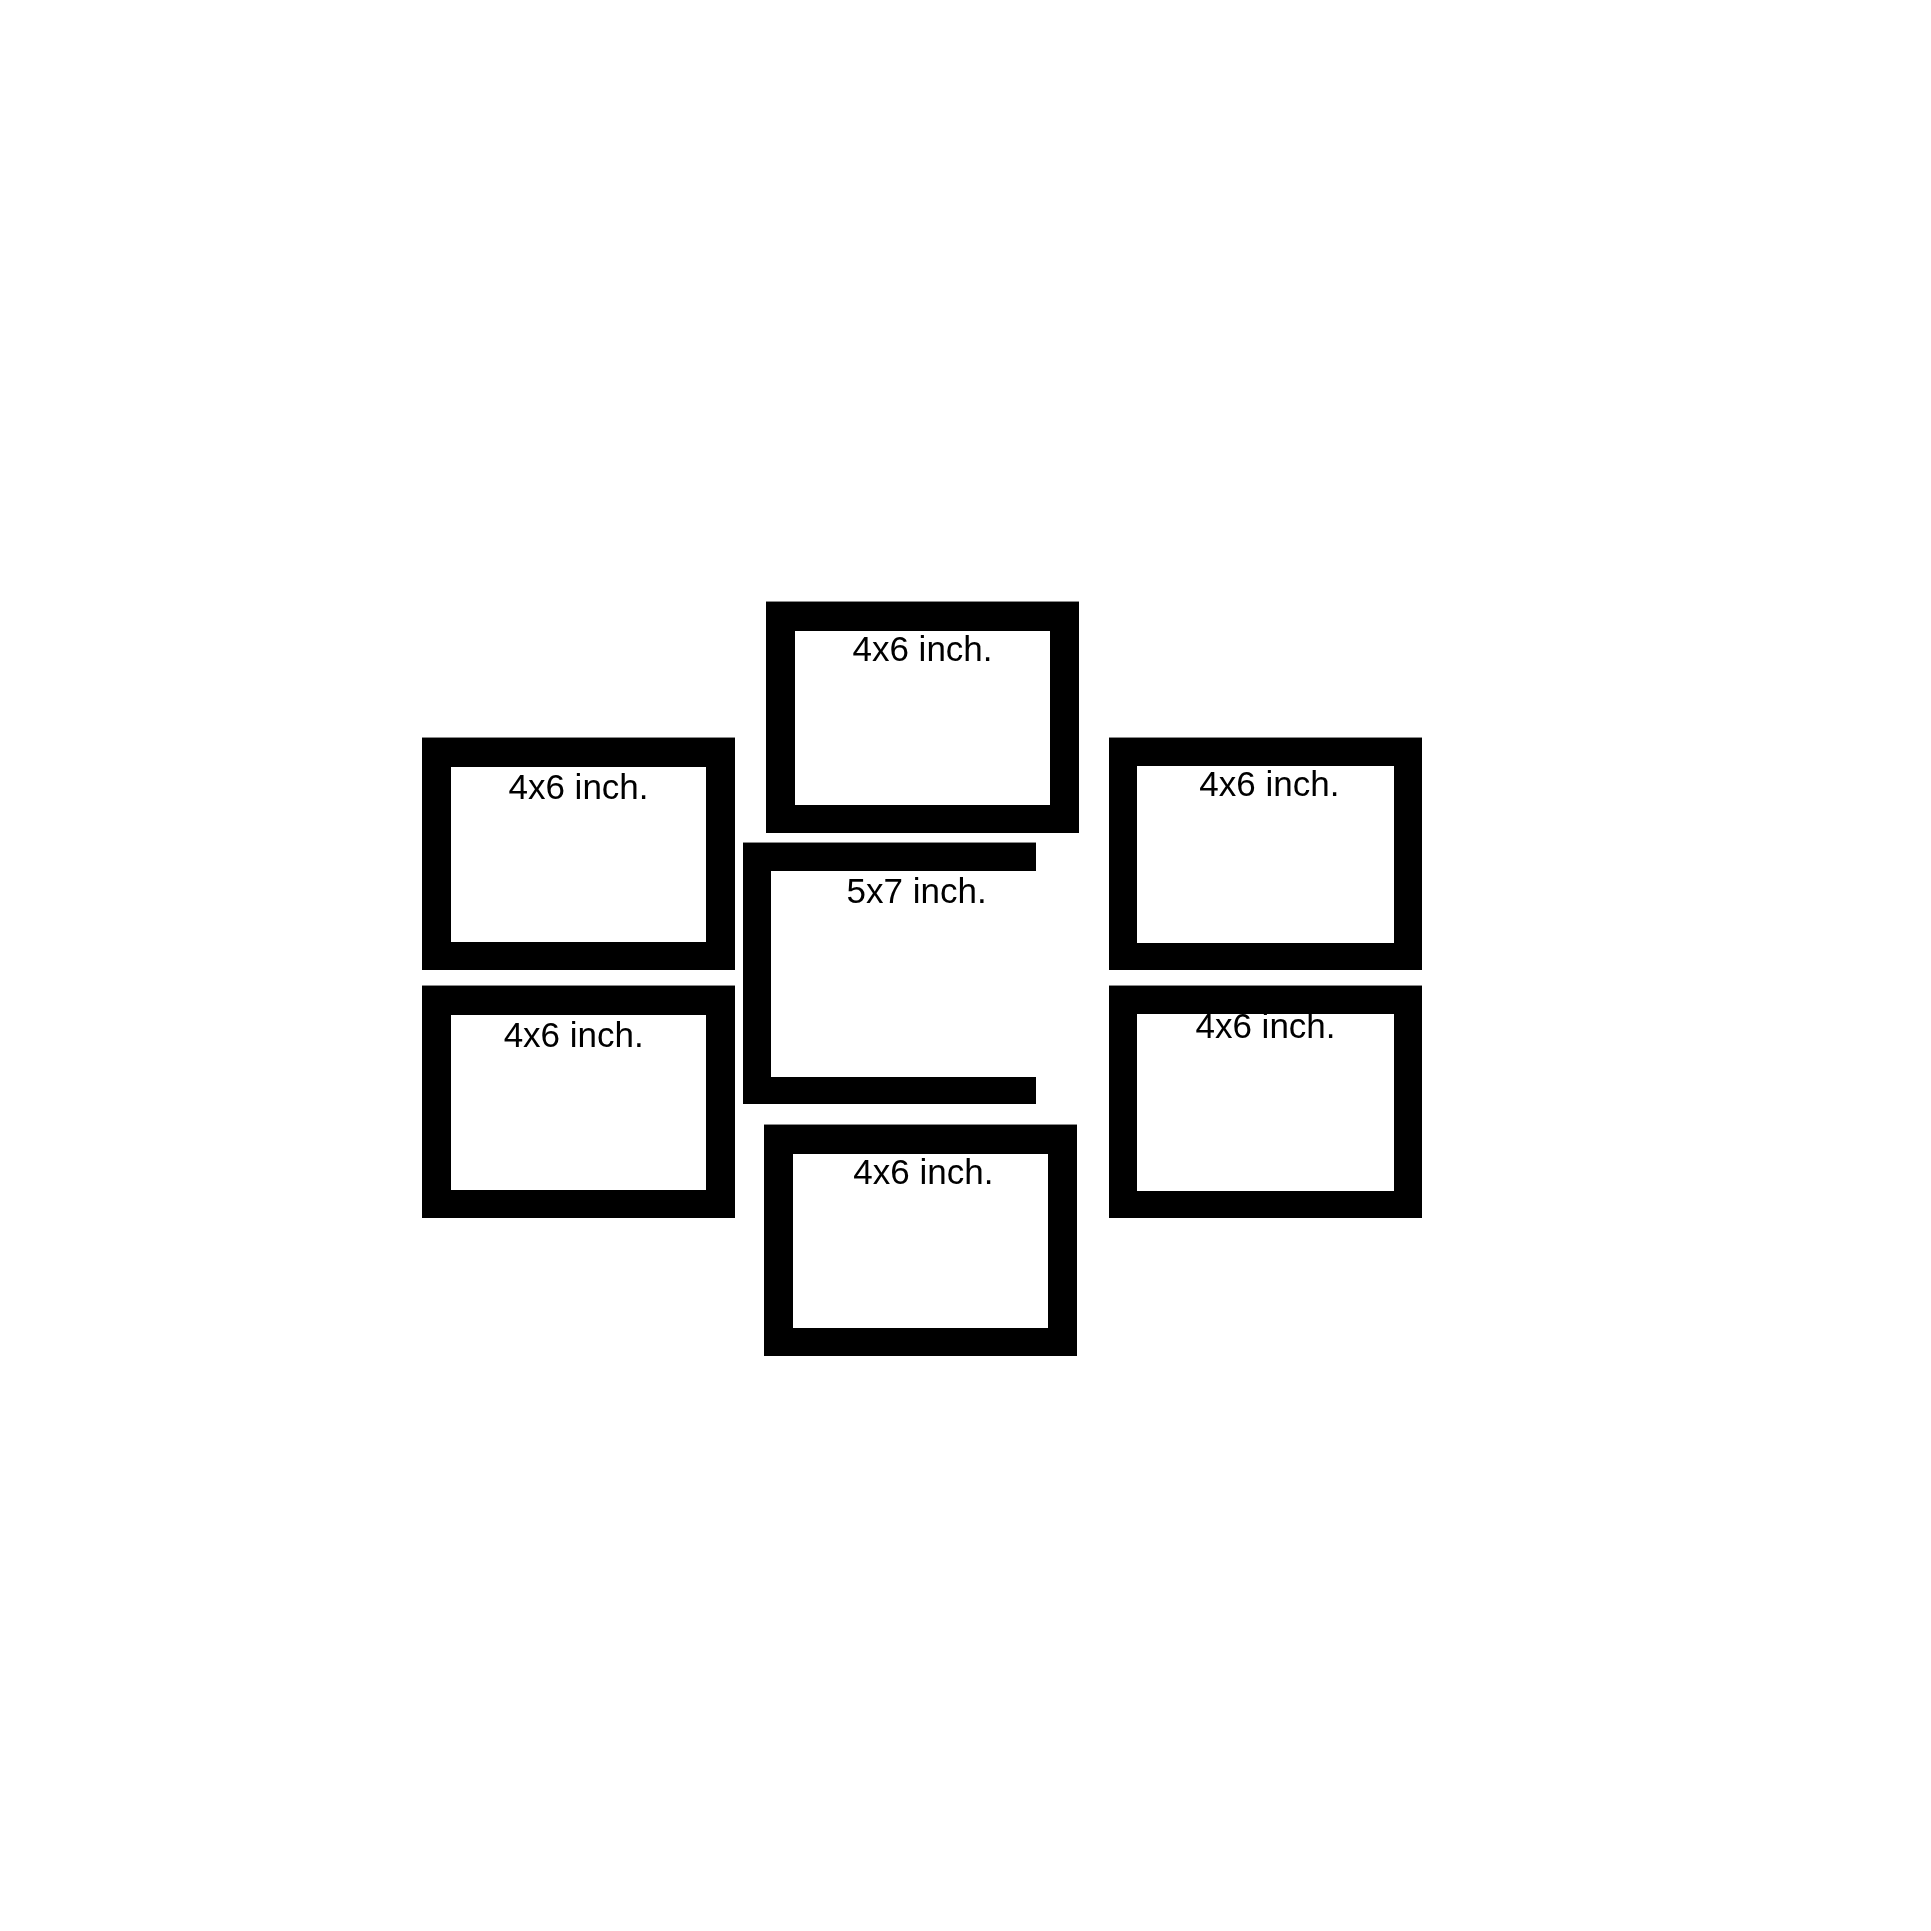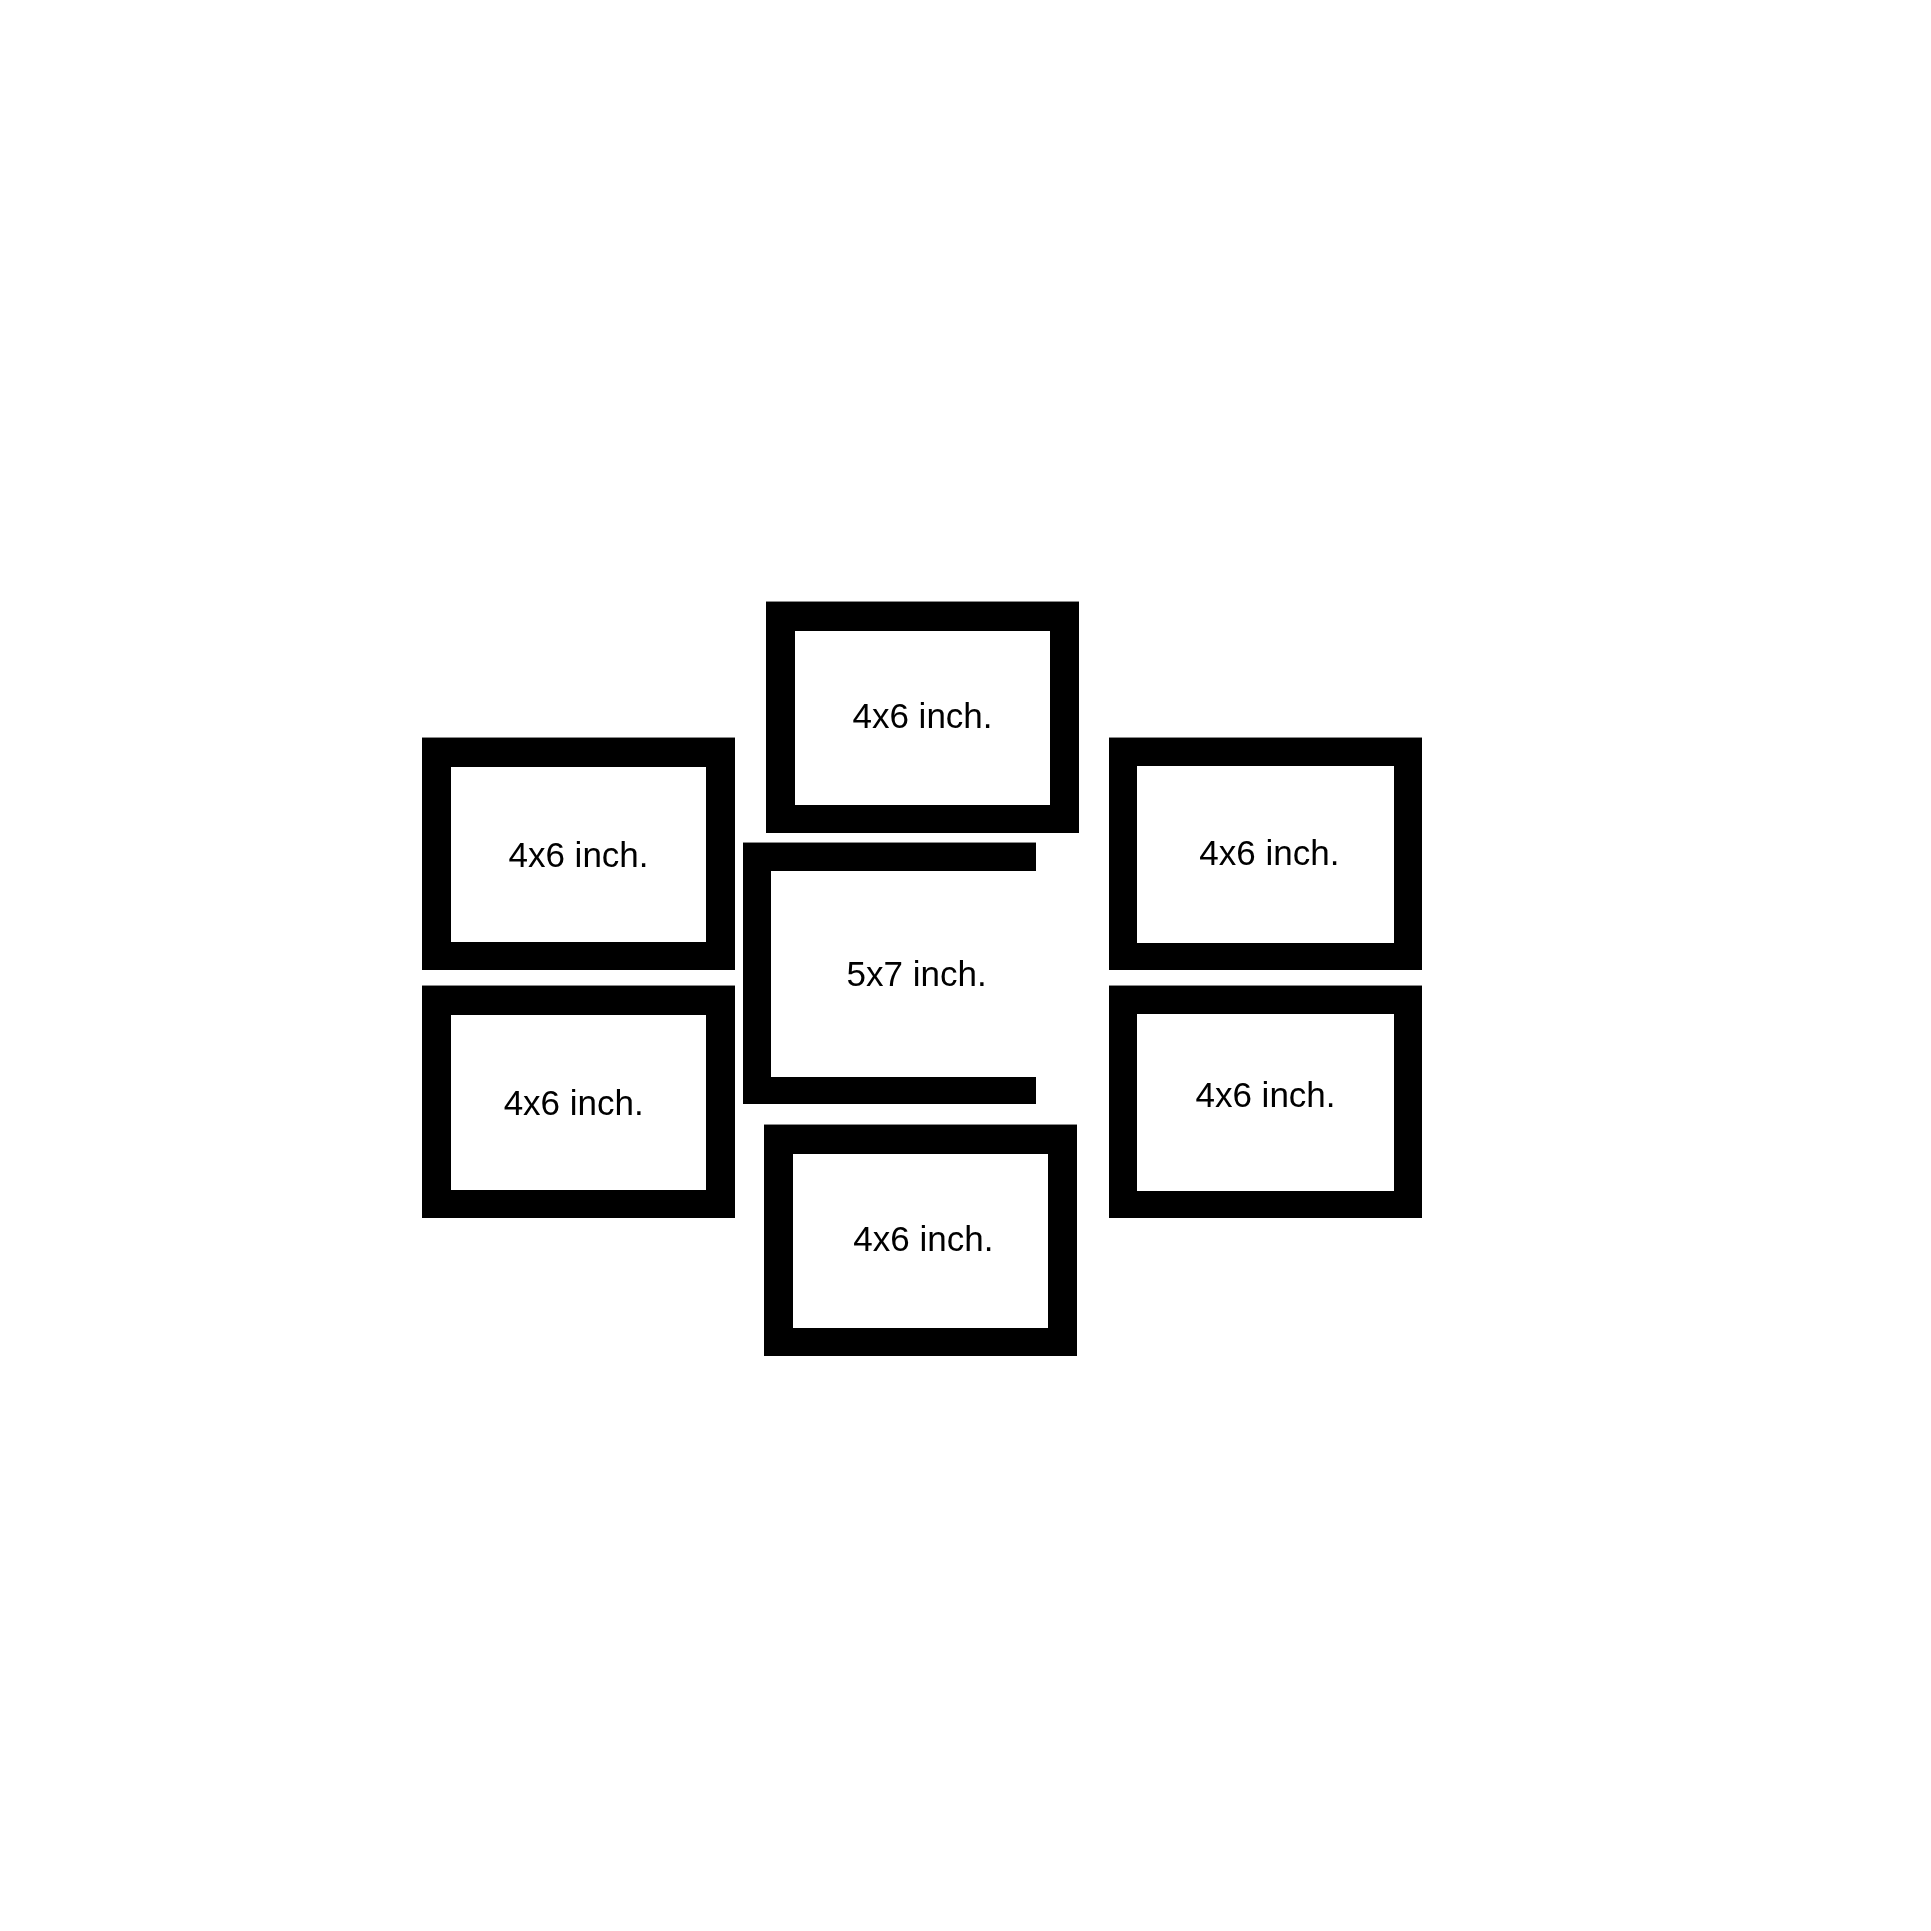--- a/index.html
+++ b/index.html
@@ -7,21 +7,21 @@
     .frame {
       position: absolute;
       box-sizing: border-box;
       background: #000000;
       border-top: 1px solid #8a8a8a;
     }
     .mat {
       position: absolute;
       background: #ffffff;
       display: flex;
-      align-items: center;
+      align-items: flex-start;
       justify-content: center;
     }
     .label {
       font-family: "Liberation Sans", sans-serif;
       font-size: 35px;
       color: #000000;
       white-space: nowrap;
     }
   </style>
 </head>

